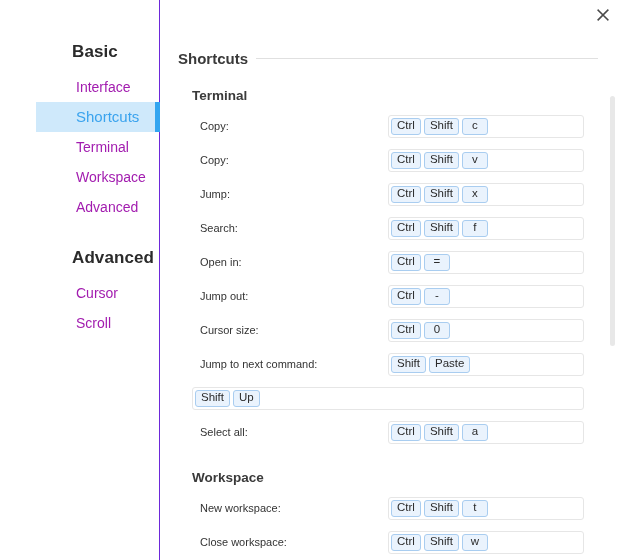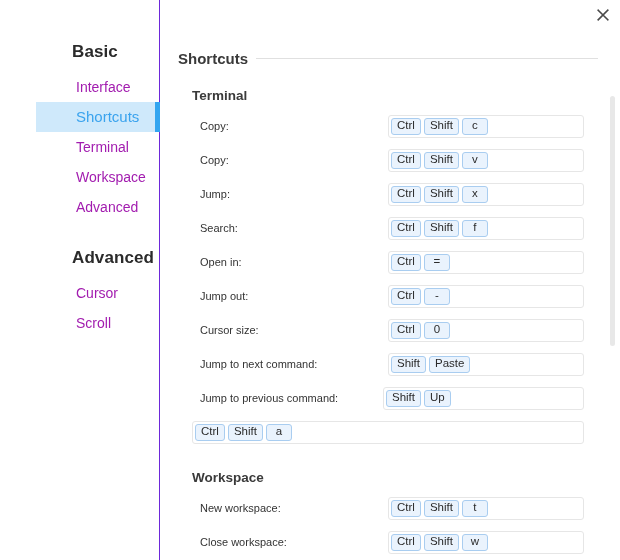--- a/index.html
+++ b/index.html
@@ -296,27 +296,27 @@
               </div>
             </div>
             <div class="row">
               <div class="row-label">Jump to next command:</div>
               <div class="shortcut-field">
                 <span class="key-chip">Shift</span>
                 <span class="key-chip">Paste</span>
               </div>
             </div>
             <div class="row">
-              <div class="row-label wide">Jump to previous command:</div>
               <div class="shortcut-field">
                 <span class="key-chip">Shift</span>
                 <span class="key-chip">Up</span>
               </div>
             </div>
             <div class="row">
+              <div class="row-label">Select all:</div>
               <div class="shortcut-field">
                 <span class="key-chip">Ctrl</span>
                 <span class="key-chip">Shift</span>
                 <span class="key-chip solo">a</span>
               </div>
             </div>
           </div>
           <div class="section-title">Workspace</div>
           <div class="rows">
             <div class="row">

